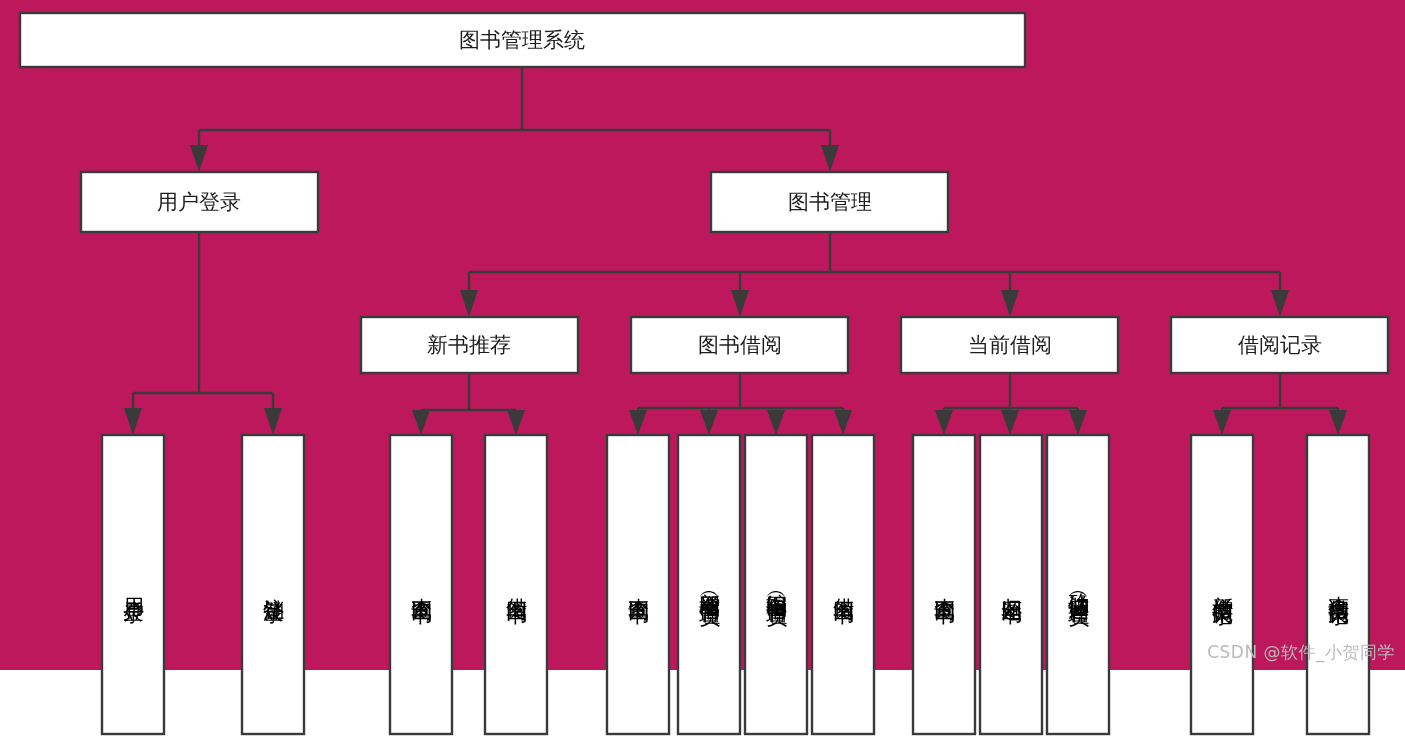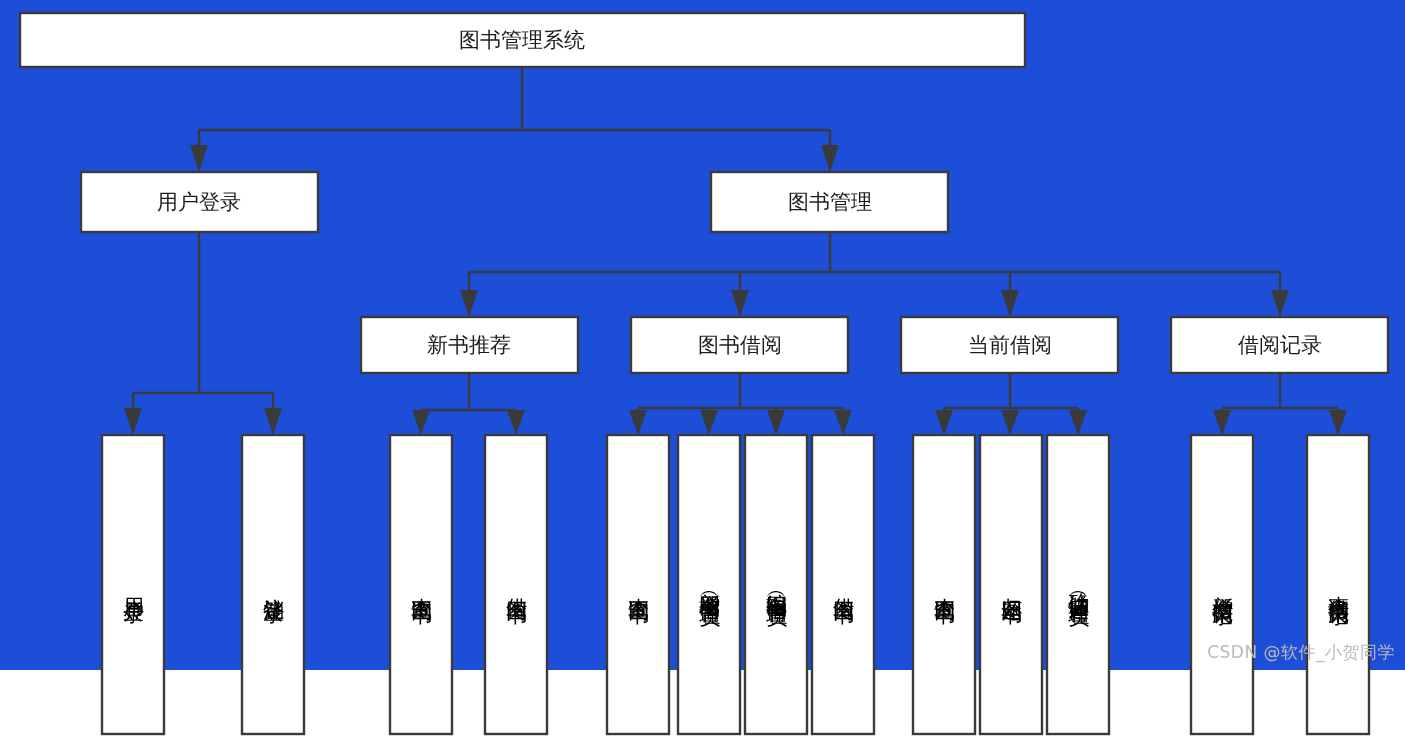--- a/index.html
+++ b/index.html
@@ -10,21 +10,21 @@
   body {
     width: 1405px;
     height: 747px;
     font-family: "DejaVu Sans", "Liberation Sans", sans-serif;
     overflow: hidden;
   }
   #diagram-root {
     position: relative;
     width: 1405px;
     height: 670px;
-    background: #1d4ed8;
+    background: #be185d;
   }
   svg#flow {
     position: absolute;
     left: 0;
     top: 0;
     width: 1405px;
     height: 747px;
     display: block;
   }
   .node-rect {

